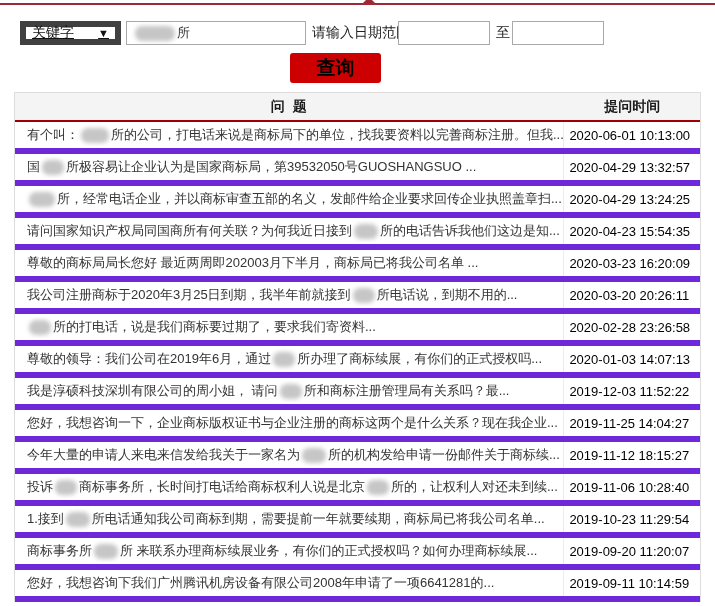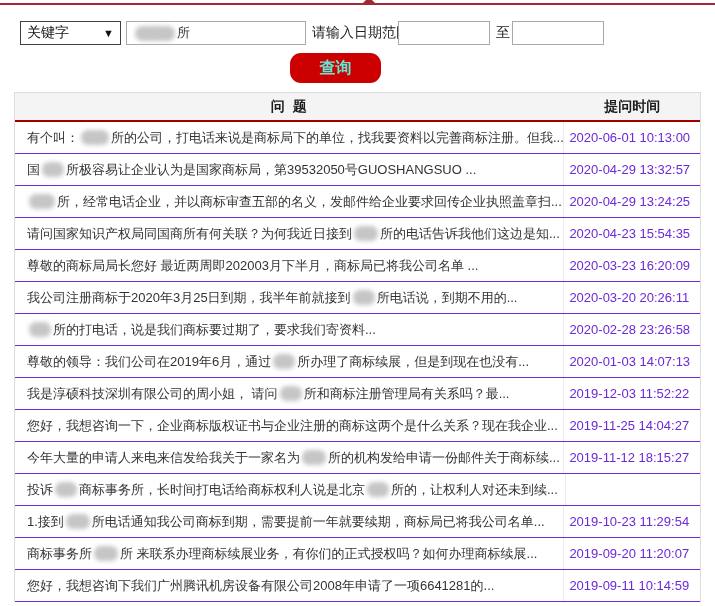--- a/index.html
+++ b/index.html
@@ -8,53 +8,53 @@
 
   
   .top-line { position: absolute; top: 3px; left: 0; width: 715px; height: 2px; background: #9e2a36; }
   .top-tri { position: absolute; top: -6px; left: 362px; width: 0; height: 0;
              border-left: 7px solid transparent; border-right: 7px solid transparent;
              border-bottom: 7px solid #9e2a36; }
 
   
   .form-row { position: absolute; top: 21px; left: 0; width: 715px; height: 24px; }
   .kw-select { position: absolute; left: 20px; top: 0; width: 101px; height: 24px;
-               border: 1px solid #404040; background: #fff; font-size: 14px; color: #111;
-               display: flex; align-items: center; padding: 0 6px; cursor: default; }
+               border: 6px solid #404040; background: #fff; font-size: 14px; color: #111;
+               display: flex; align-items: center; padding: 0 6px; cursor: default; text-decoration: underline; }
   .kw-select .chev { margin-left: auto; font-size: 11px; color: #111; }
   .kw-input { position: absolute; left: 126px; top: 0; width: 180px; height: 24px;
               border: 1px solid #a9a9a9; background: #fff; font-size: 13px;
               display: flex; align-items: center; padding: 0 6px; color: #333; }
   .date-label { position: absolute; left: 312px; top: 3px; font-size: 14px; color: #222; }
   .date-input1 { position: absolute; left: 398px; top: 0; width: 92px; height: 24px;
                  border: 1px solid #a9a9a9; font-size: 13px; padding: 0 4px; }
   .to-label { position: absolute; left: 496px; top: 3px; font-size: 14px; color: #222; }
   .date-input2 { position: absolute; left: 512px; top: 0; width: 92px; height: 24px;
                  border: 1px solid #a9a9a9; font-size: 13px; padding: 0 4px; }
 
   .query-btn { position: absolute; top: 53px; left: 290px; width: 91px; height: 30px;
-               background: #cc0000; color: #5eead4; font-size: 16px; font-weight: bold;
-               border: none; border-radius: 11px; cursor: pointer;
+               background: #cc0000; color: #000000; font-size: 19px; font-weight: bold;
+               border: none; border-radius: 3px; cursor: pointer;
                font-family: "Liberation Sans", "DejaVu Sans", sans-serif; }
 
   
   .qtable { position: absolute; top: 92px; left: 14px; width: 687px;
             border-left: 1px solid #ddd; border-right: 1px solid #ddd; }
   .thead { display: flex; height: 30px; background: #f4f4f4;
            border-top: 1px solid #ddd; border-bottom: 2px solid #a00000; text-align: center; }
   .th { font-weight: bold; font-size: 14px; color: #1b1b1b;
         display: flex; align-items: center; justify-content: center; letter-spacing: 2px; }
   .th.q { width: 551px; }
   .th.t { width: 136px; letter-spacing: 0; }
 
-  .trow { display: flex; height: 32px; border-bottom: 1px solid #6d28d9; background: #fff; }
+  .trow { display: flex; height: 32px; border-bottom: 6px solid #6d28d9; background: #fff; }
   .tcell { display: flex; align-items: center; font-size: 13px; color: #333;
            overflow: hidden; white-space: nowrap; }
   .tcell.q { width: 551px; padding: 0 8px 0 12px; border-right: 1px solid #ececec; }
-  .tcell.time { width: 136px; padding-left: 5px; color: #6d28d9; }
+  .tcell.time { width: 136px; padding-left: 5px; color: #000000; }
 
   .blur { display: inline-block; height: 15px; background: #c6c6c6; border-radius: 7px;
           filter: blur(2px); margin: 0 2px; vertical-align: middle; flex: none; }
 </style>
 </head>
 <body>
 
 <div class="top-line">
   <div class="top-tri"></div>
 </div>
@@ -131,21 +131,21 @@
         <div class="tcell q">
           <span class="blur" style="width: 22px;"></span>
           <span>所的打电话，说是我们商标要过期了，要求我们寄资料...</span>
         </div>
         <div class="tcell time">2020-02-28 23:26:58</div>
       </div>
       <div class="trow">
         <div class="tcell q">
           <span>尊敬的领导：我们公司在2019年6月，通过</span>
           <span class="blur" style="width: 22px;"></span>
-          <span>所办理了商标续展，但是到现在也没有...</span>
+          <span>所办理了商标续展，有你们的正式授权吗...</span>
         </div>
         <div class="tcell time">2020-01-03 14:07:13</div>
       </div>
       <div class="trow">
         <div class="tcell q">
           <span>我是淳硕科技深圳有限公司的周小姐， 请问</span>
           <span class="blur" style="width: 22px;"></span>
           <span>所和商标注册管理局有关系吗？最...</span>
         </div>
         <div class="tcell time">2019-12-03 11:52:22</div>
@@ -165,20 +165,21 @@
         <div class="tcell time">2019-11-12 18:15:27</div>
       </div>
       <div class="trow">
         <div class="tcell q">
           <span>投诉</span>
           <span class="blur" style="width: 22px;"></span>
           <span>商标事务所，长时间打电话给商标权利人说是北京</span>
           <span class="blur" style="width: 22px;"></span>
           <span>所的，让权利人对还未到续...</span>
         </div>
+        <div class="tcell time">2019-11-06 10:28:40</div>
       </div>
       <div class="trow">
         <div class="tcell q">
           <span>1.接到</span>
           <span class="blur" style="width: 24px;"></span>
           <span>所电话通知我公司商标到期，需要提前一年就要续期，商标局已将我公司名单...</span>
         </div>
         <div class="tcell time">2019-10-23 11:29:54</div>
       </div>
       <div class="trow">

